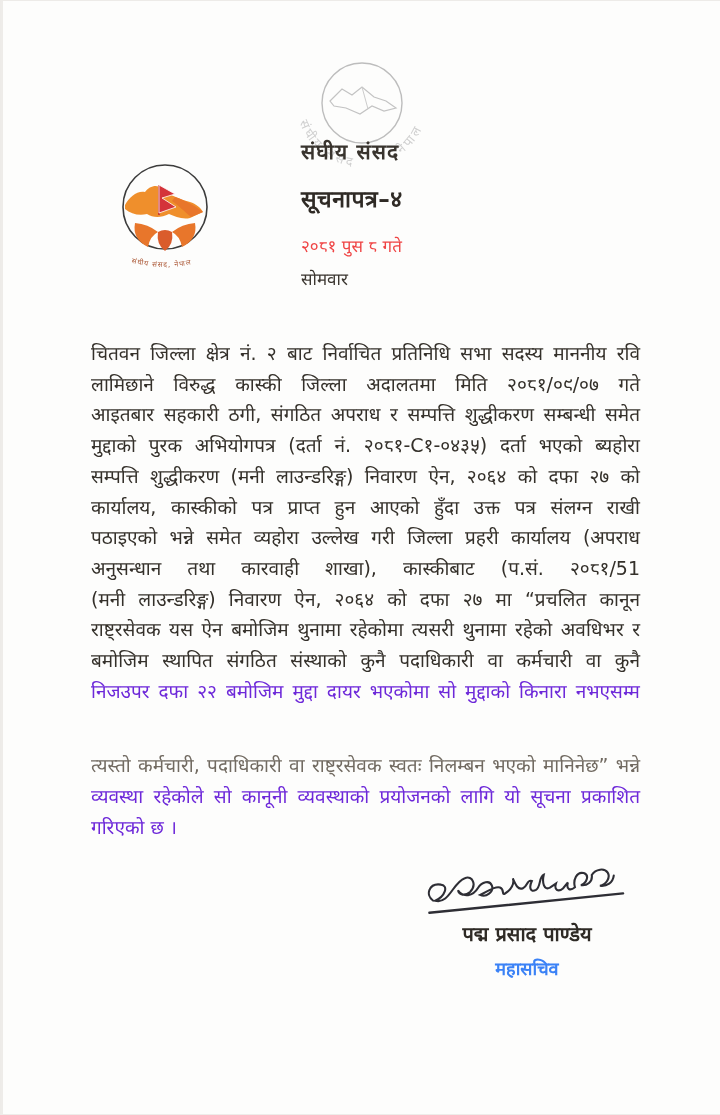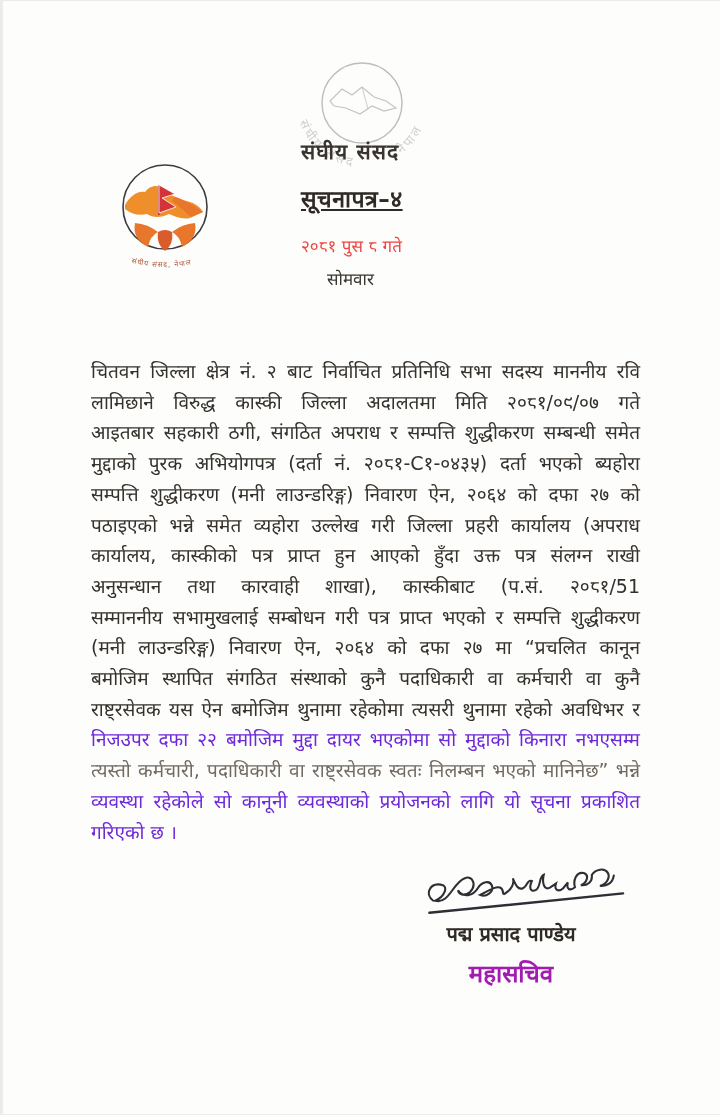--- a/index.html
+++ b/index.html
@@ -5,40 +5,40 @@
   html,body{margin:0;padding:0;background:#ffffff;}
   .page{
     position:relative;width:720px;height:1115px;background:#fdfdfc;
     font-family:"DejaVu Sans",sans-serif;overflow:hidden;
     border:1px solid #edebe8;box-shadow:inset 2px -2px 0 0 #eeece9;
   }
   
   .header{position:absolute;left:300px;top:136px;}
   .org{font-size:21px;font-weight:600;color:#39342e;letter-spacing:1px;}
   .title{margin-top:13px;font-size:28px;font-weight:700;color:#2b2722;letter-spacing:1px;}
-  .notice{margin-top:17px;font-size:23px;font-weight:700;color:#2f2a25;letter-spacing:.5px;text-decoration:underline;}
+  .notice{margin-top:17px;font-size:23px;font-weight:700;color:#2f2a25;letter-spacing:.5px;}
   .date{margin-top:20px;font-size:17px;font-weight:500;color:#ef4444;}
-  .day{margin-top:10px;margin-left:26px;font-size:17px;font-weight:500;color:#3a352f;}
+  .day{margin-top:10px;font-size:17px;font-weight:500;color:#3a352f;}
   
   .seal-svg{position:absolute;left:283px;top:50px;}
   .emblem-svg{position:absolute;left:114px;top:162px;}
   .sig-svg{position:absolute;left:416px;top:856px;transform:rotate(-1deg);}
   
-  .body-text{position:absolute;left:90px;top:355px;width:549px;}
+  .body-text{position:absolute;left:90px;top:337px;width:549px;}
   .line{
     font-size:19px;line-height:30.7px;font-weight:500;color:#34302a;
     text-align:justify;text-align-last:justify;
   }
   .line.dim{color:#6d28d9;}
-  .line.dimmer{color:#716a61;filter:blur(.3px);}
+  .line.dimmer{color:#716a61;filter:blur(.3px);margin-top:44px;}
   .line.last{text-align-last:left;}
   
-  .signer{position:absolute;left:424px;top:919px;width:172px;text-align:center;}
+  .signer{position:absolute;left:440px;top:919px;width:172px;text-align:center;}
   .signer-name{font-size:20px;font-weight:700;color:#2e2a25;}
-  .signer-post{margin-top:9px;font-size:24px;font-weight:600;color:#a21caf;}
+  .signer-post{margin-top:9px;font-size:18px;font-weight:600;color:#3b82f6;}
 </style>
 </head>
 <body>
 
 <div class="page">
 
   <svg class="seal-svg" width="170" height="150" viewBox="0 0 170 150">
     <circle cx="78" cy="52" r="40" fill="none" stroke="#bdbdbd" stroke-width="1.4"></circle>
     <path d="M46,50 L58,38 L68,44 L78,36 L90,46 L102,50 L112,57 L100,60 L88,55 L76,63 L62,57 L50,55 Z" fill="none" stroke="#c3c3c3" stroke-width="1.2"></path>
     <path d="M78,36 L84,58" fill="none" stroke="#cccccc" stroke-width="1"></path>
@@ -74,27 +74,26 @@
     <div class="date">२०८१ पुस ८ गते</div>
     <div class="day">सोमवार</div>
   </div>
 
   <div class="body-text">
     <div class="line">चितवन जिल्ला क्षेत्र नं. २ बाट निर्वाचित प्रतिनिधि सभा सदस्य माननीय रवि</div>
     <div class="line">लामिछाने विरुद्ध कास्की जिल्ला अदालतमा मिति २०८१/०९/०७ गते</div>
     <div class="line">आइतबार सहकारी ठगी, संगठित अपराध र सम्पत्ति शुद्धीकरण सम्बन्धी समेत</div>
     <div class="line">मुद्दाको पुरक अभियोगपत्र (दर्ता नं. २०८१-C१-०४३५) दर्ता भएको ब्यहोरा</div>
     <div class="line">सम्पत्ति शुद्धीकरण (मनी लाउन्डरिङ्ग) निवारण ऐन, २०६४ को दफा २७ को</div>
+    <div class="line">कार्यालय, कास्कीको पत्र प्राप्त हुन आएको हुँदा उक्त पत्र संलग्न राखी</div>
     <div class="line">पठाइएको भन्ने समेत व्यहोरा उल्लेख गरी जिल्ला प्रहरी कार्यालय (अपराध</div>
-    <div class="line">कार्यालय, कास्कीको पत्र प्राप्त हुन आएको हुँदा उक्त पत्र संलग्न राखी</div>
     <div class="line">अनुसन्धान तथा कारवाही शाखा), कास्कीबाट (प.सं. २०८१/51</div>
-    <div class="line">सम्माननीय सभामुखलाई सम्बोधन गरी पत्र प्राप्त भएको र सम्पत्ति शुद्धीकरण</div>
     <div class="line">(मनी लाउन्डरिङ्ग) निवारण ऐन, २०६४ को दफा २७ मा “प्रचलित कानून</div>
+    <div class="line">राष्ट्रसेवक यस ऐन बमोजिम थुनामा रहेकोमा त्यसरी थुनामा रहेको अवधिभर र</div>
     <div class="line">बमोजिम स्थापित संगठित संस्थाको कुनै पदाधिकारी वा कर्मचारी वा कुनै</div>
-    <div class="line">राष्ट्रसेवक यस ऐन बमोजिम थुनामा रहेकोमा त्यसरी थुनामा रहेको अवधिभर र</div>
     <div class="line dim">निजउपर दफा २२ बमोजिम मुद्दा दायर भएकोमा सो मुद्दाको किनारा नभएसम्म</div>
     <div class="line dimmer">त्यस्तो कर्मचारी, पदाधिकारी वा राष्ट्रसेवक स्वतः निलम्बन भएको मानिनेछ” भन्ने</div>
     <div class="line dim">व्यवस्था रहेकोले सो कानूनी व्यवस्थाको प्रयोजनको लागि यो सूचना प्रकाशित</div>
     <div class="line dim last">गरिएको छ ।</div>
   </div>
 
   <svg class="sig-svg" width="230" height="66" viewBox="0 0 230 66">
     <path d="M16,42 C8,36 12,24 24,26 C32,27 28,38 18,42 C32,46 36,24 48,20
              C56,17 60,27 53,34 C48,38 42,37 41,32 C46,40 56,38 61,30
              C65,24 73,22 75,28 C77,34 69,40 63,37 C70,34 78,28 83,30

